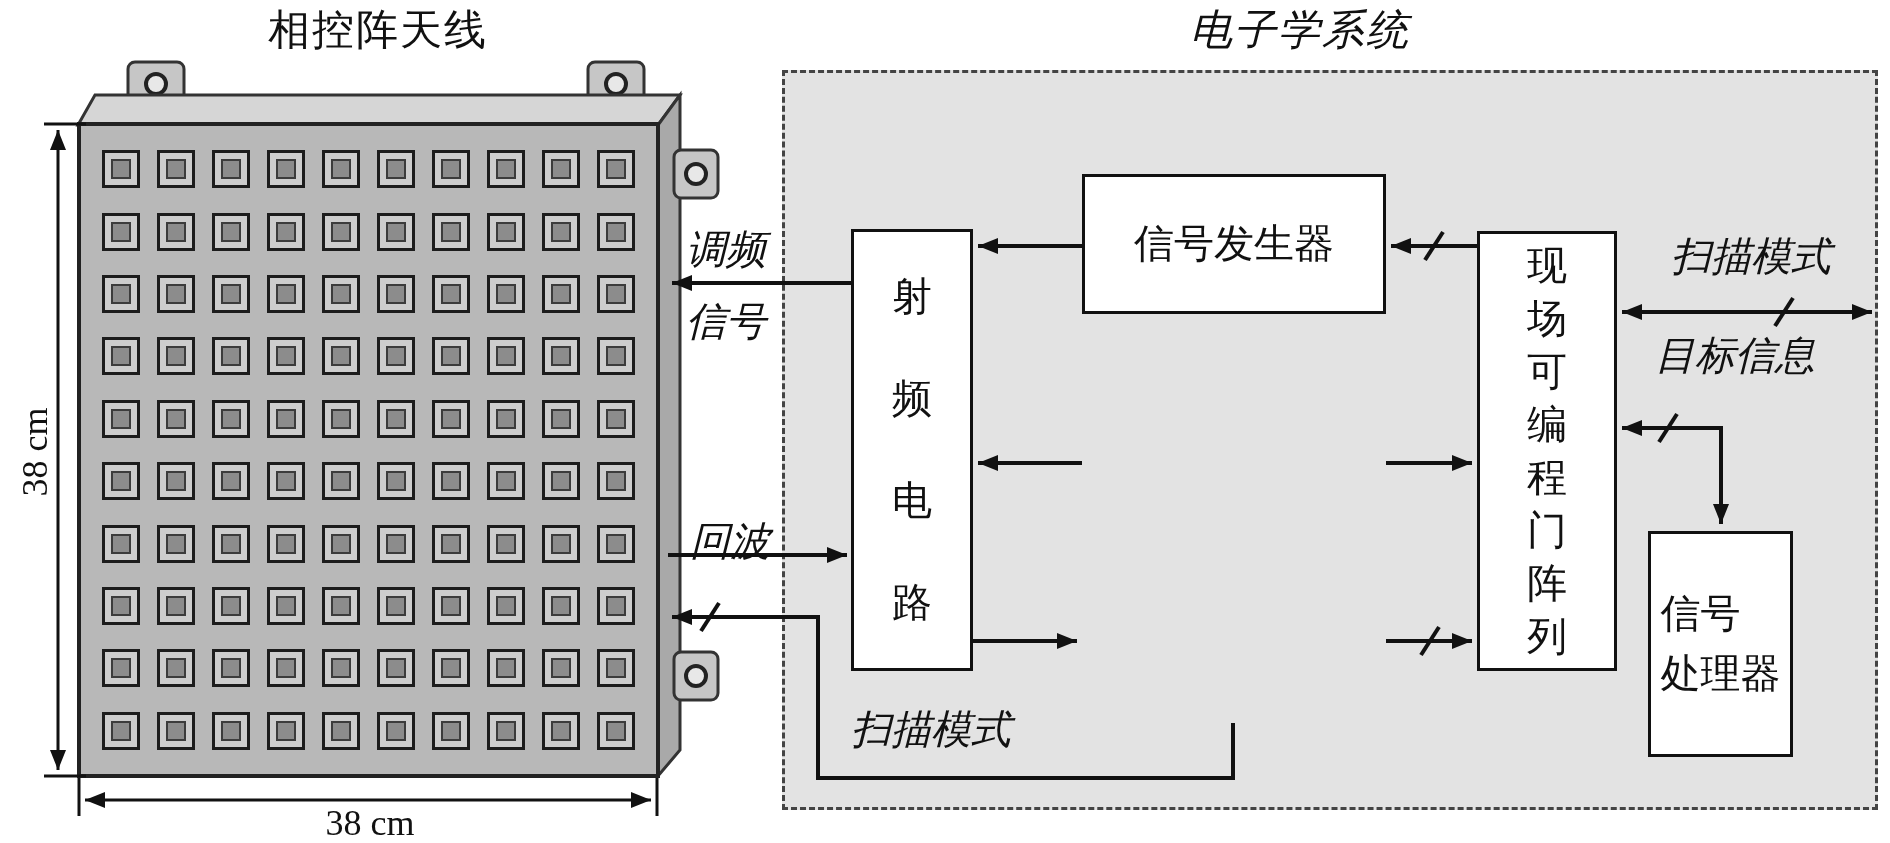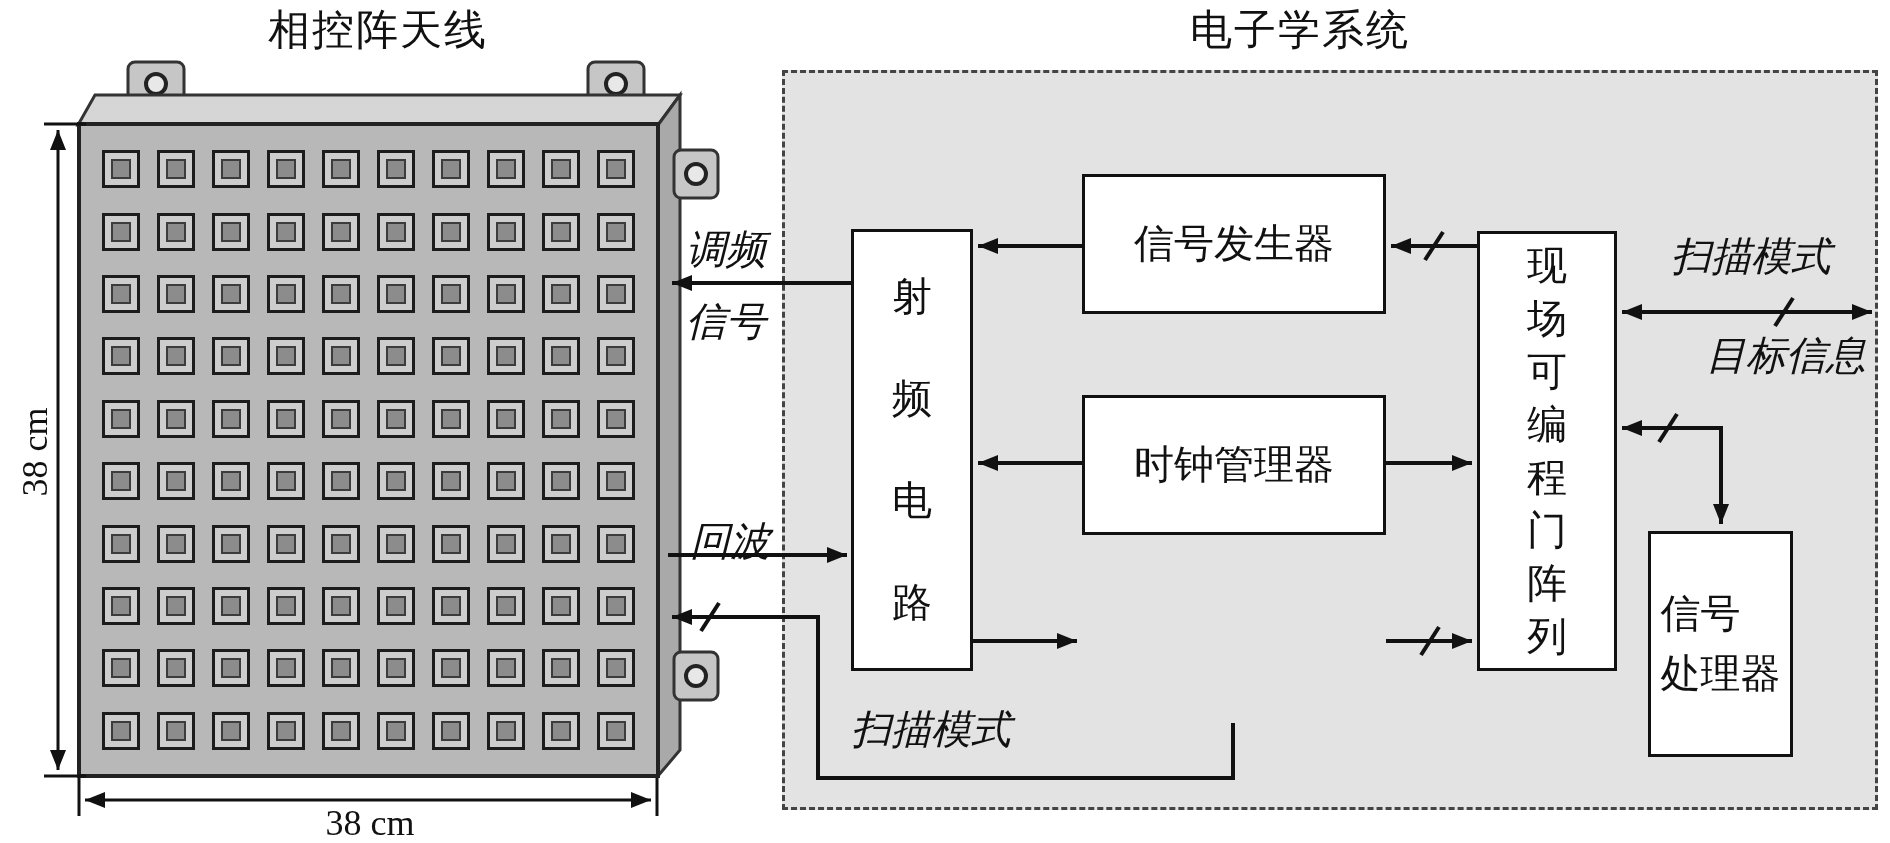--- a/index.html
+++ b/index.html
@@ -12,21 +12,21 @@
   }
   .stage { position:relative; width:1890px; height:843px; background:#fff; }
   .layer { position:absolute; left:0; top:0; z-index:1; }
 
   .title {
     position:absolute; z-index:3;
     font-size:42px; letter-spacing:2px;
     white-space:nowrap;
   }
   .antenna-title { left:268px; top:2px; }
-  .electronics-title { left:1190px; top:2px; }
+  .electronics-title { left:1190px; top:2px;font-style:italic; }
 
   .electronics-panel {
     position:absolute; z-index:0;
     left:782px; top:70px; width:1096px; height:740px;
     background:#e3e3e3;
     border:3px dashed #444;
   }
 
   .antenna-grid {
     position:absolute; z-index:2;
@@ -59,21 +59,21 @@
   .box-sigproc   { left:1648px; top:531px; width:145px; height:226px; line-height:1.5; }
 
   .label {
     position:absolute; z-index:3;
     font-size:40px; white-space:pre-line; line-height:72px;font-style:italic;
   }
   .label-fm        { left:686px;  top:214px; }
   .label-echo      { left:690px;  top:522px; line-height:40px;text-align:center; }
   .label-scan-ant  { left:851px;  top:710px; line-height:40px; }
   .label-scan-ext  { left:1671px; top:237px; line-height:40px; }
-  .label-target    { left:1706px; top:336px; line-height:40px; }
+  .label-target    { left:1655px; top:336px; line-height:40px; }
 
   .dim-label { position:absolute; z-index:3; font-size:36px; text-align:center; white-space:nowrap; }
   .dim-h { left:-26px; top:432px; width:120px; height:40px; transform:rotate(-90deg); }
   .dim-w { left:270px; top:802px; width:200px; }
 </style>
 </head>
 <body>
 
 <div class="stage">
 
@@ -248,21 +248,20 @@
     </div>
 
   <div class="title antenna-title">相控阵天线</div>
   <div class="title electronics-title">电子学系统</div>
 
   <div class="box box-rf">射
 频
 电
 路</div>
   <div class="box box-siggen">信号发生器</div>
-  <div class="box box-clock">时钟管理器</div>
   <div class="box box-fpga">现
 场
 可
 编
 程
 门
 阵
 列</div>
   <div class="box box-sigproc">信号
 处理器</div>

